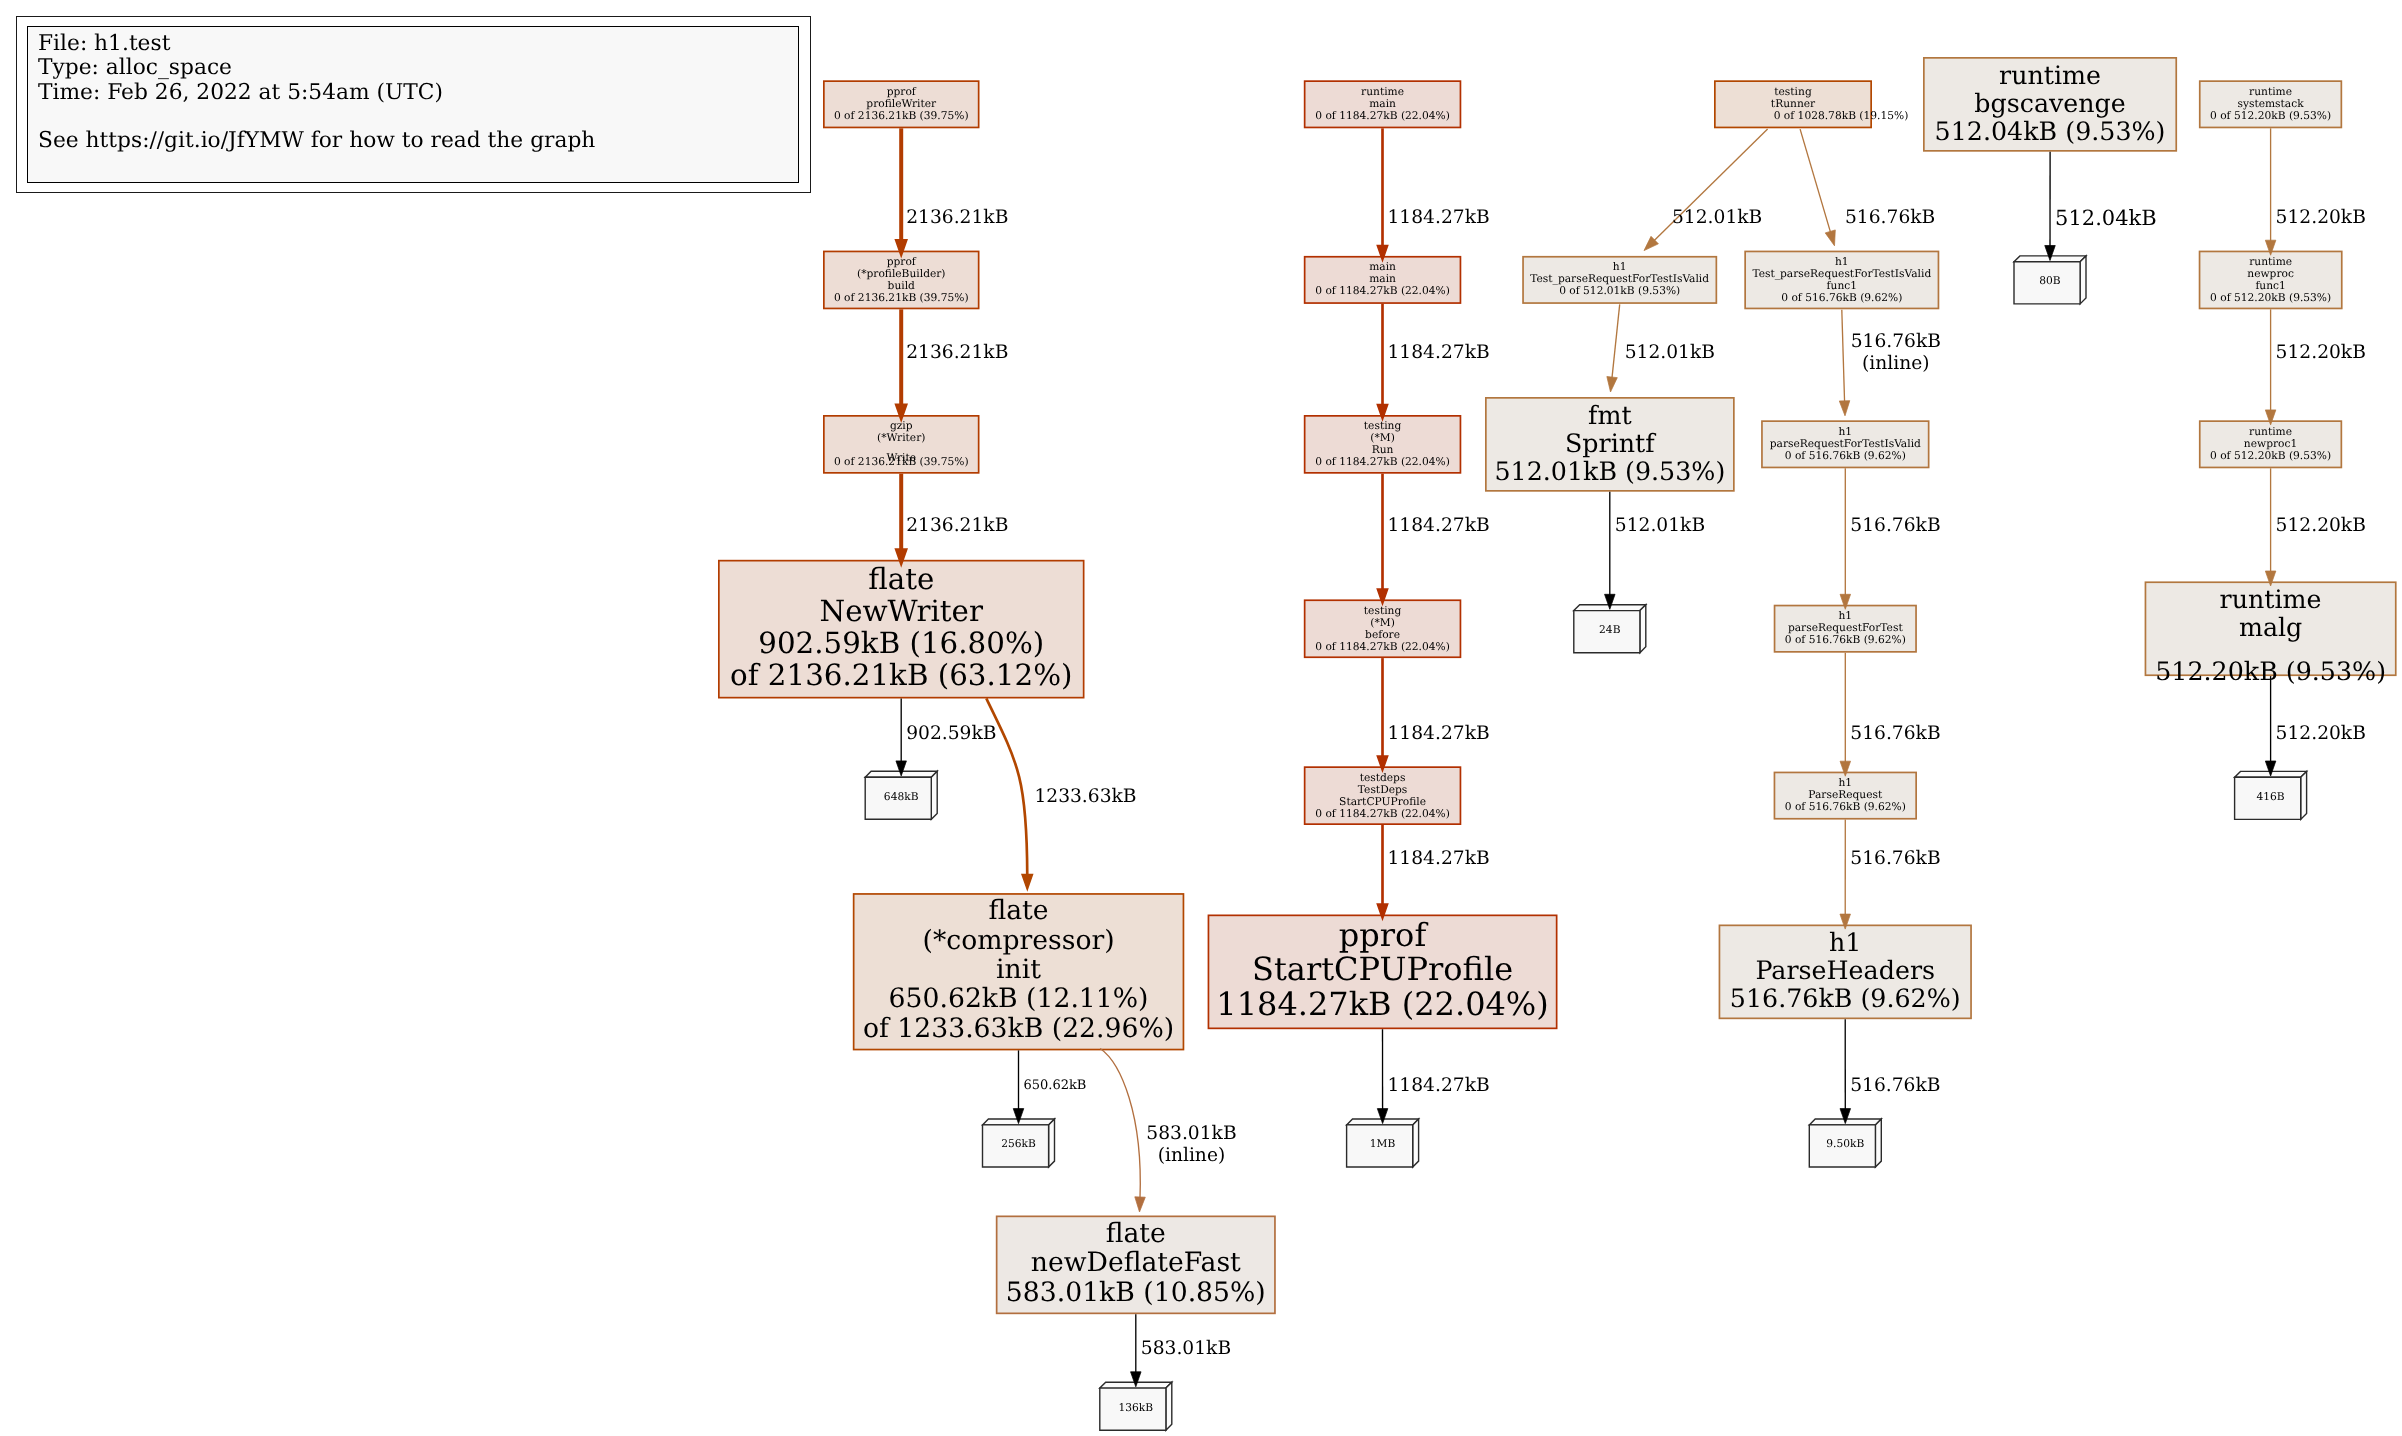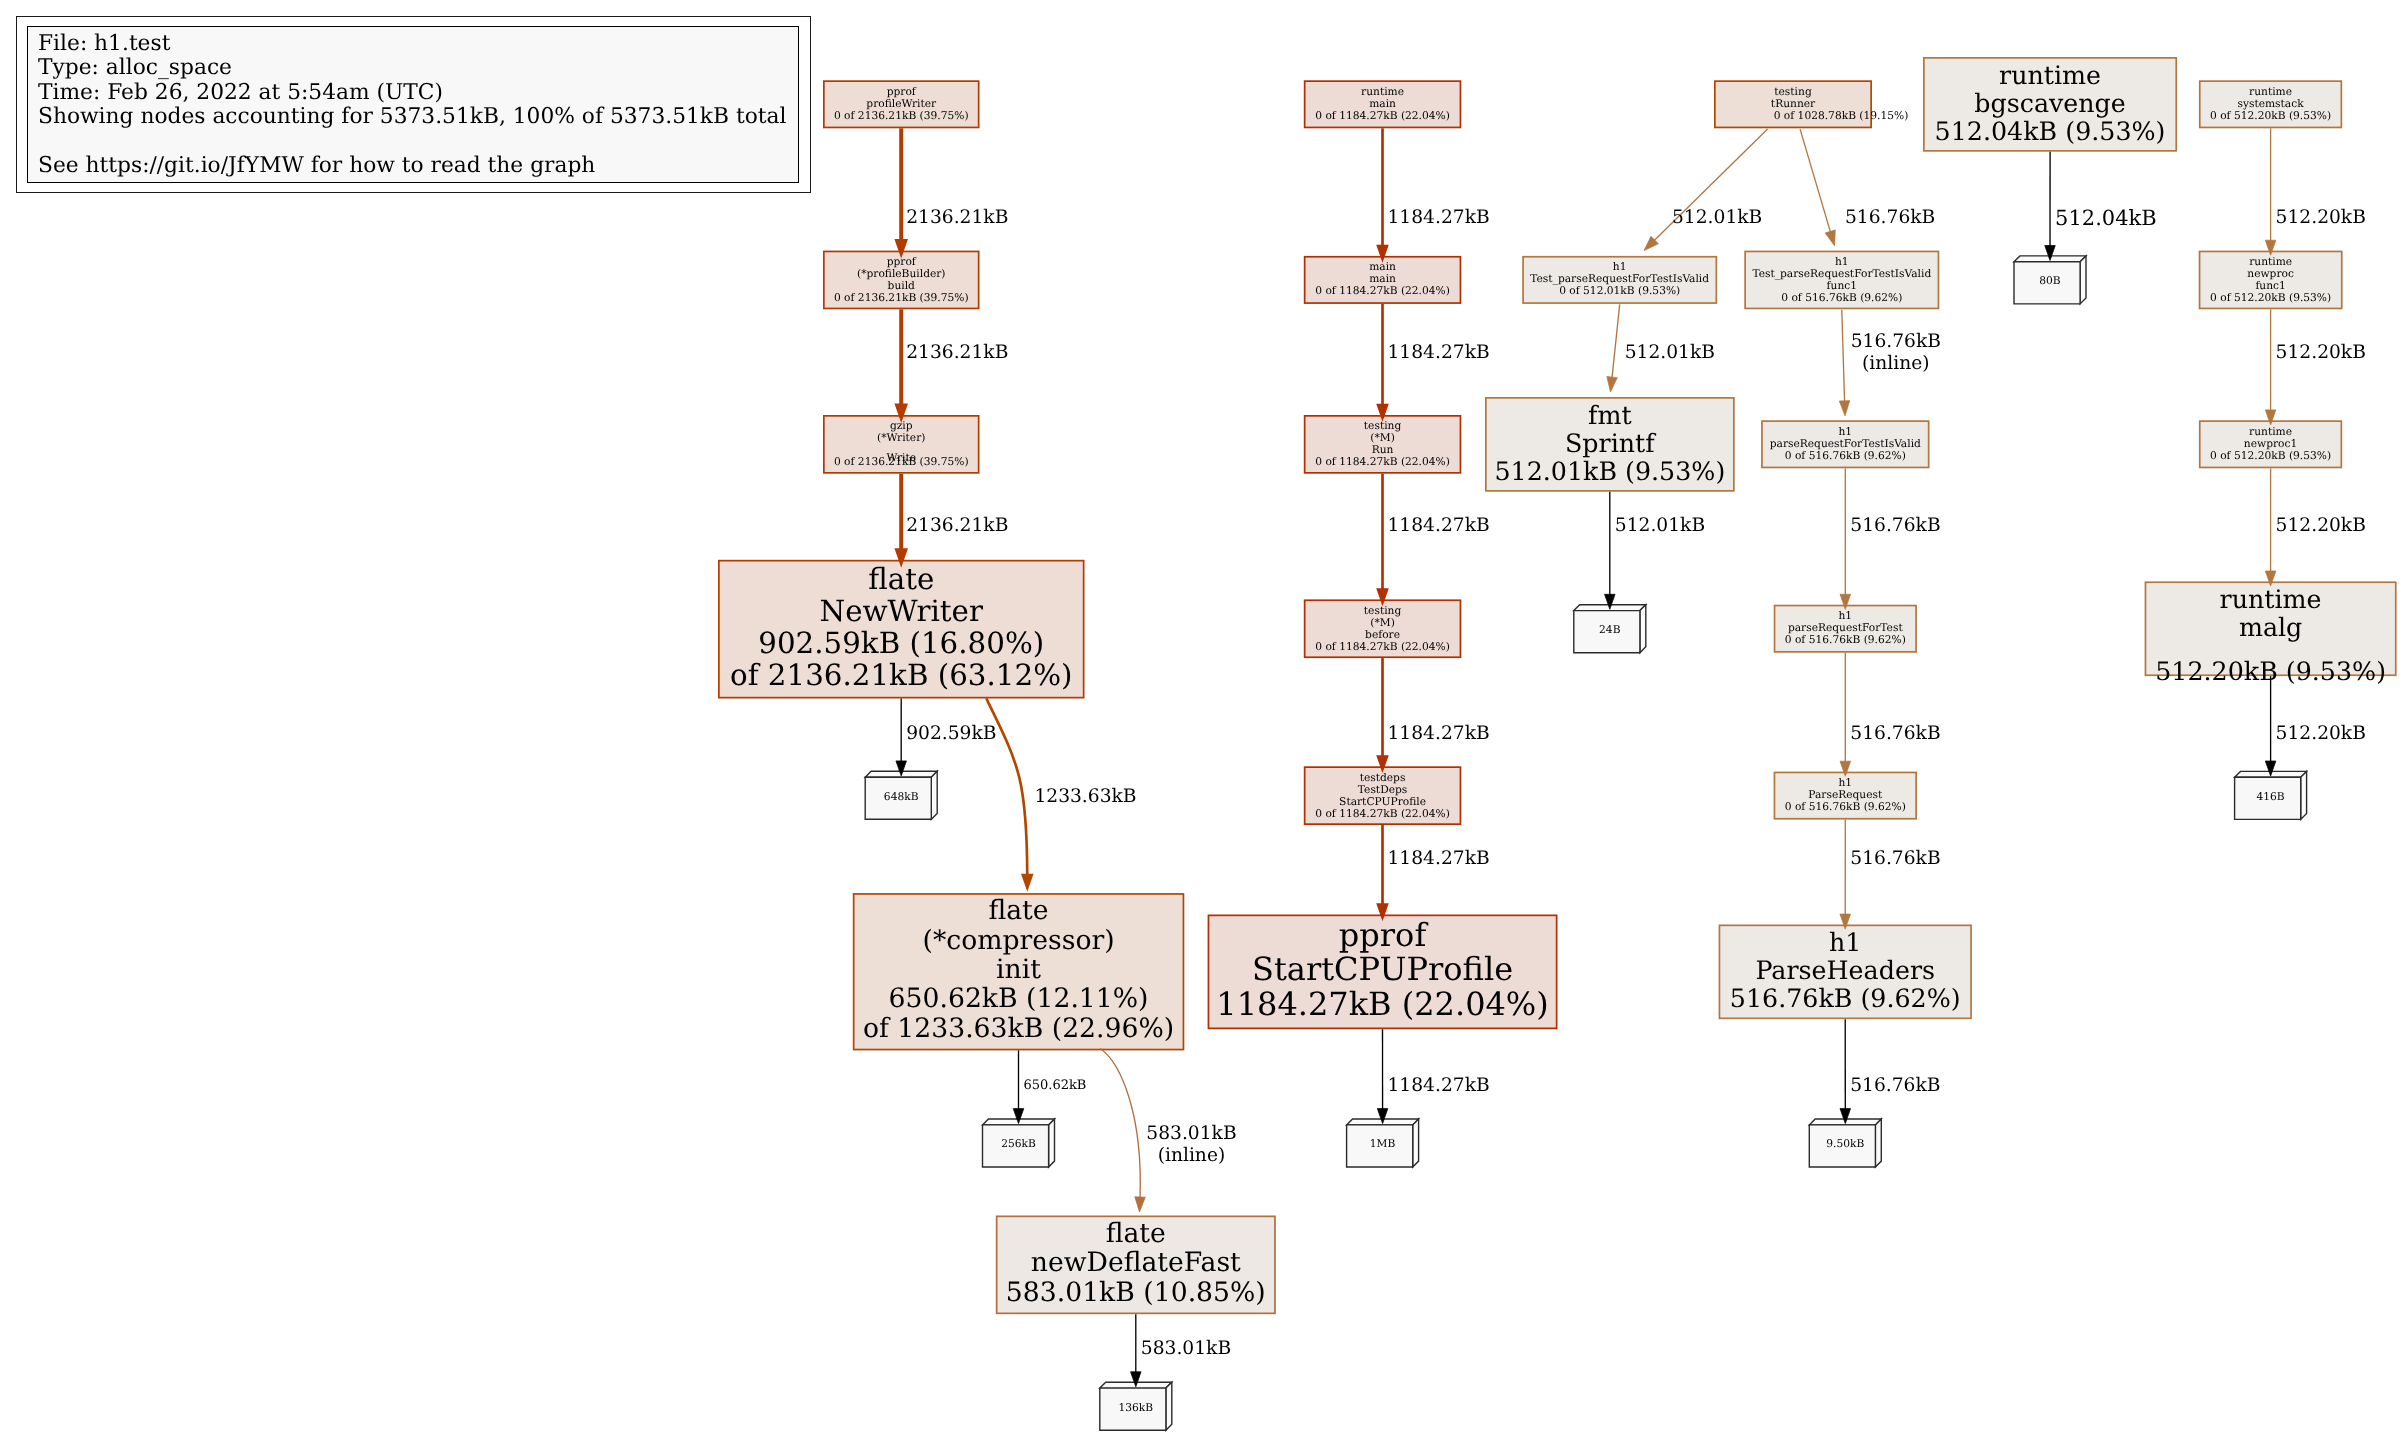--- a/index.html
+++ b/index.html
@@ -139,21 +139,21 @@
       <polygon points="2270.6,255.2 2265.35,240.2 2275.85,240.2" fill="#b2773f" stroke="#b2773f" stroke-width="0.7333333333333334" stroke-linejoin="miter"></polygon>
       <path d="M2270.6,309.3 L2270.6,410.9" fill="none" stroke="#b2773f" stroke-width="1.3333333333333333"></path>
       <polygon points="2270.6,424.9 2265.35,409.9 2275.85,409.9" fill="#b2773f" stroke="#b2773f" stroke-width="0.7333333333333334" stroke-linejoin="miter"></polygon>
       <path d="M2270.6,468.3 L2270.6,572" fill="none" stroke="#b2773f" stroke-width="1.3333333333333333"></path>
       <polygon points="2270.6,586 2265.35,571 2275.85,571" fill="#b2773f" stroke="#b2773f" stroke-width="0.7333333333333334" stroke-linejoin="miter"></polygon>
       <path d="M2270.6,676.1 L2270.6,762" fill="none" stroke="#000000" stroke-width="1.3333333333333333"></path>
       <polygon points="2270.6,776 2265.35,761 2275.85,761" fill="#000000" stroke="#000000" stroke-width="0.7333333333333334" stroke-linejoin="miter"></polygon>
     </svg>
   <div class="legend-outer" style="left: 15.7px; top: 15.5px; width: 795.1px; height: 177.5px;"></div>
   <div class="legend-inner" style="left: 26.9px; top: 26.1px; width: 772.6px; height: 156.9px;"></div>
-  <div class="legend-text" style="left: 38px; top: 31.8px; font-size: 21.75px; line-height: 24.4px;"><div>File: h1.test</div><div>Type: alloc_space</div><div>Time: Feb 26, 2022 at 5:54am (UTC)</div><div>Showing nodes accounting for 5373.51kB, 100% of 5373.51kB total</div><div>&nbsp;</div><div>See https://git.io/JfYMW for how to read the graph</div></div>
+  <div class="legend-text" style="left: 38px; top: 31.8px; font-size: 21.75px; line-height: 24.4px;"><div>File: h1.test</div><div>Type: alloc_space</div><div>Time: Feb 26, 2022 at 5:54am (UTC)</div><div>&nbsp;</div><div>See https://git.io/JfYMW for how to read the graph</div></div>
   <div id="nodes">
       <div class="node" style="left: 823px; top: 80.3px; width: 156.5px; height: 48px;"></div>
       <div class="nodetext" style="left: 823px; top: 80.3px; width: 156.5px; font-size: 10.6667px;">
         <div class="ln" style="top: 4.41133px;">pprof</div>
         <div class="ln" style="top: 16.4113px;">profileWriter</div>
         <div class="ln" style="top: 28.4113px;">0 of 2136.21kB (39.75%)</div>
       </div>
       <div class="node" style="left: 823px; top: 250.6px; width: 156.5px; height: 58.7px;"></div>
       <div class="nodetext" style="left: 823px; top: 250.6px; width: 156.5px; font-size: 10.6667px;">
         <div class="ln" style="top: 4.41133px;">pprof</div>

